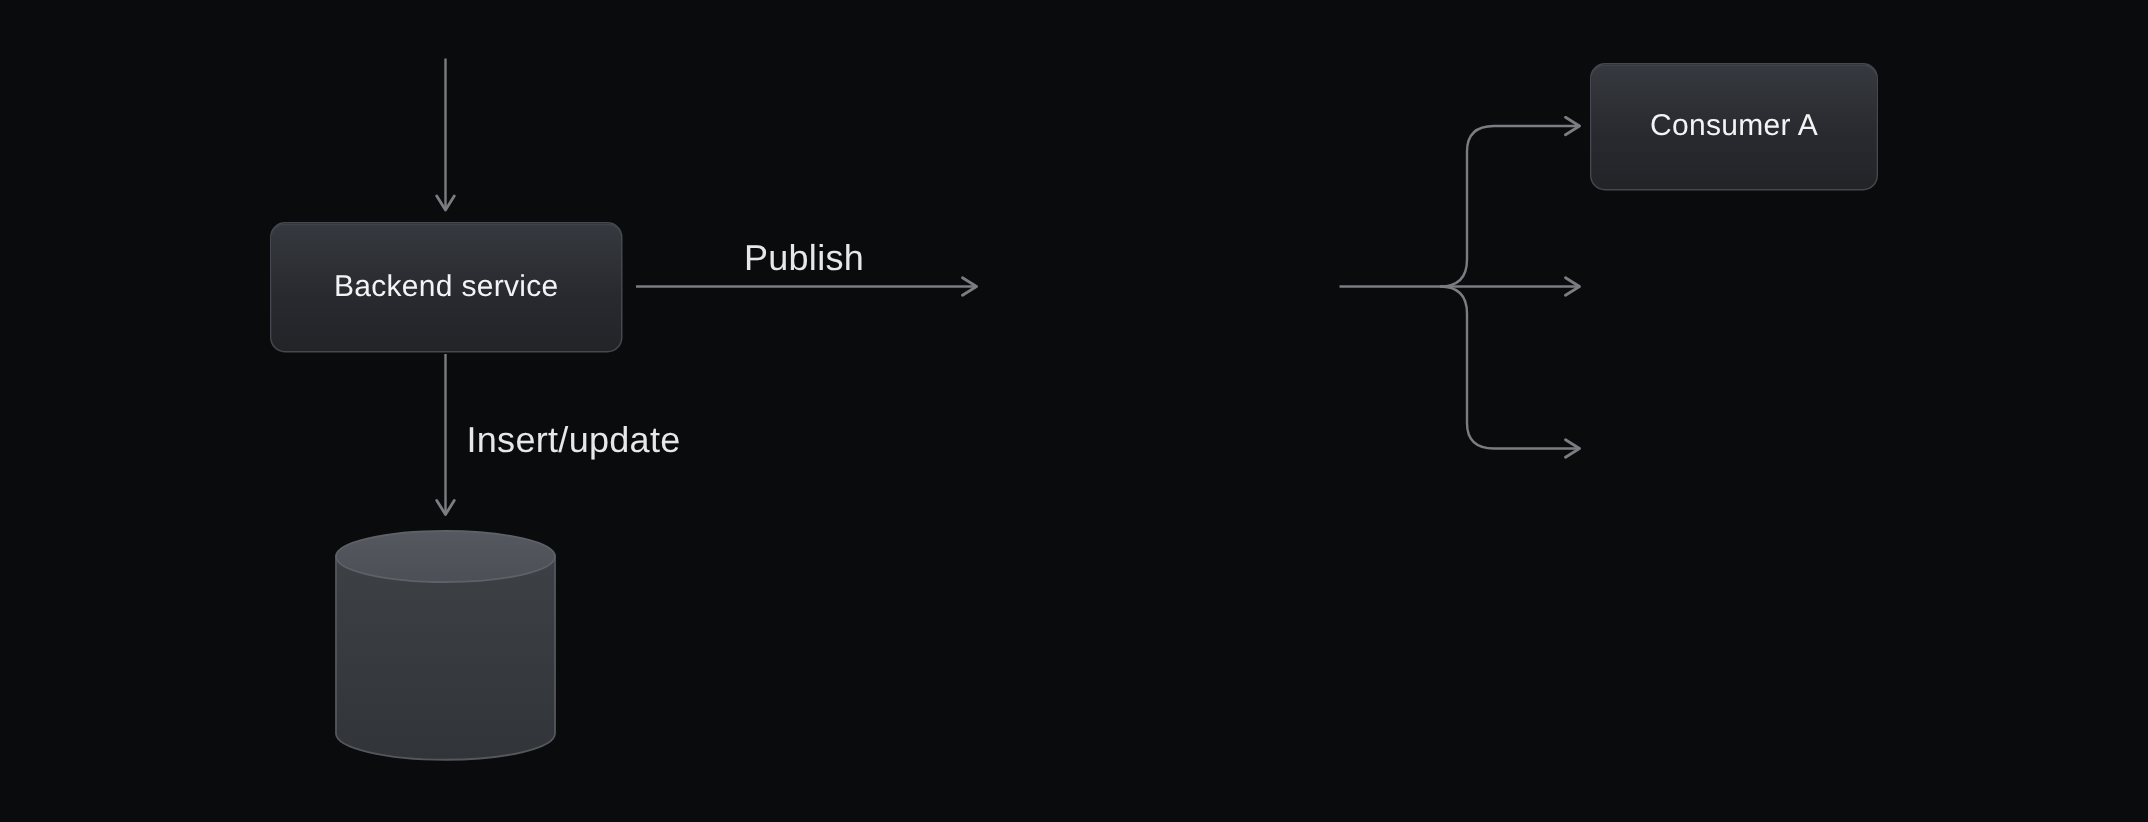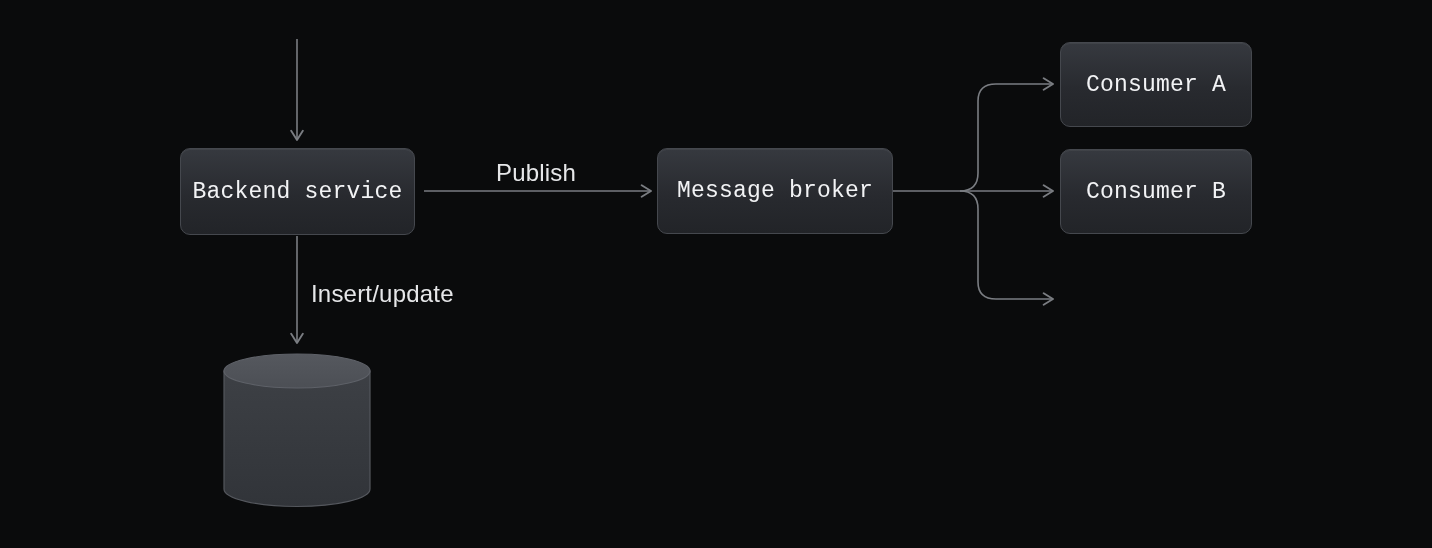--- a/index.html
+++ b/index.html
@@ -26,25 +26,24 @@
   .node {
     position: absolute;
     display: flex;
     align-items: center;
     justify-content: center;
     background: linear-gradient(180deg, #36393f 0%, #282a2f 55%, #222428 100%);
     border: 1px solid #45484e;
     border-radius: 10px;
     box-shadow: inset 0 1px 0 rgba(255,255,255,0.05);
     color: #f2f3f5;
-    font-size: 23px;
+    font-size: 20px;
     letter-spacing: 0.2px;
     box-sizing: border-box;
     white-space: nowrap;
-    font-family: Liberation Mono, monospace;
   }
   .node-backend  { left: 180px;  top: 148px; width: 235px; height: 87px; }
   .node-broker   { left: 657px;  top: 148px; width: 236px; height: 86px; }
   .node-consumer-a { left: 1060px; top: 42px;  width: 192px; height: 85px; }
   .node-consumer-b { left: 1060px; top: 149px; width: 192px; height: 85px; }
   .node-consumer-c { left: 1060px; top: 257px; width: 192px; height: 85px; }
   .edge-label {
     position: absolute;
     color: #e6e7e9;
     font-size: 24px;
@@ -98,30 +97,24 @@
     <g>
       <path d="M224 371 L224 489 A73 17.5 0 0 0 370 489 L370 371 Z" fill="url(#cylBody)" stroke="#54575d" stroke-width="1.2"></path>
       <ellipse cx="297" cy="371" rx="73" ry="17" fill="url(#cylTop)" stroke="#5e6168" stroke-width="1.2"></ellipse>
     </g>
   </svg>
 
   <div class="node node-backend">
     <span>Backend service</span>
   </div>
 
-  <div class="node node-broker">
-    <span>Message broker</span>
-  </div>
 
   <div class="node node-consumer-a">
     <span>Consumer A</span>
   </div>
 
-  <div class="node node-consumer-b">
-    <span>Consumer B</span>
-  </div>
 
 
   <div class="edge-label label-publish">Publish</div>
 
   <div class="edge-label label-insert-update">Insert/update</div>
 
 </div>
 
 </body></html>

